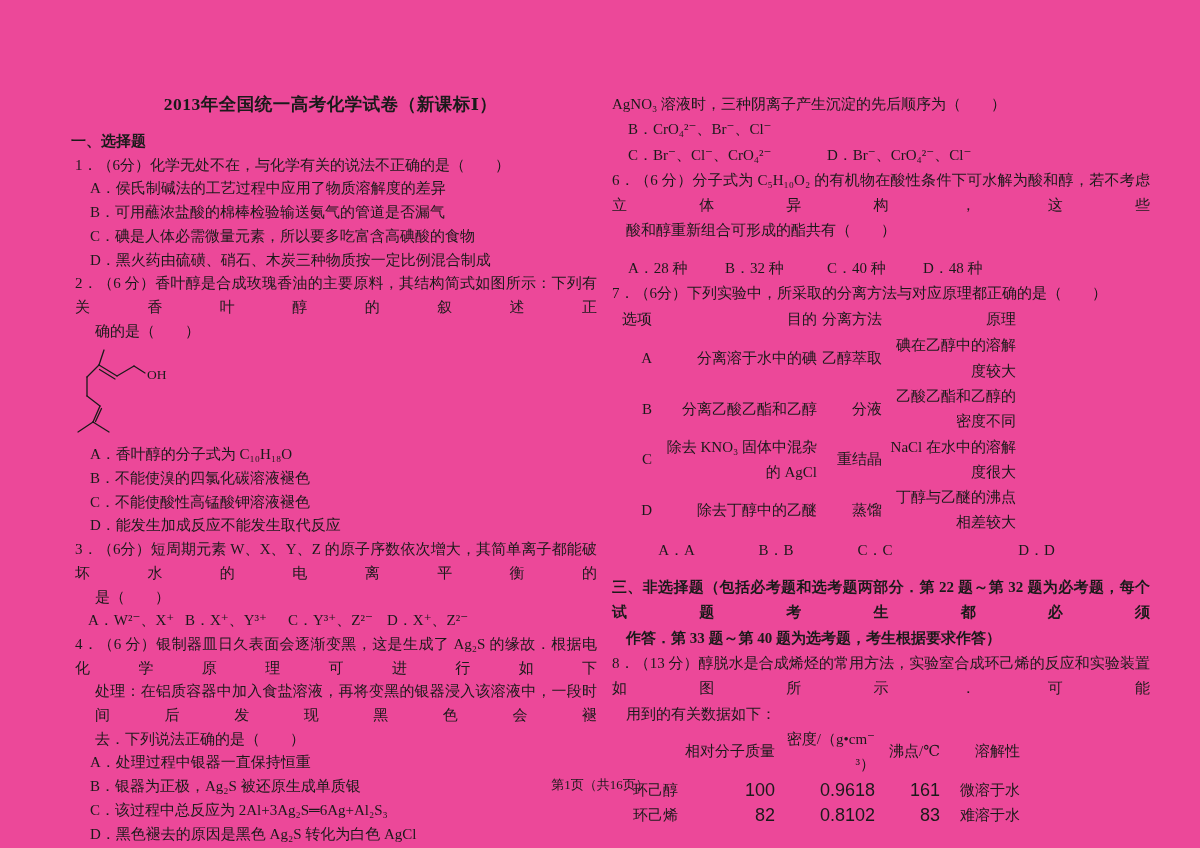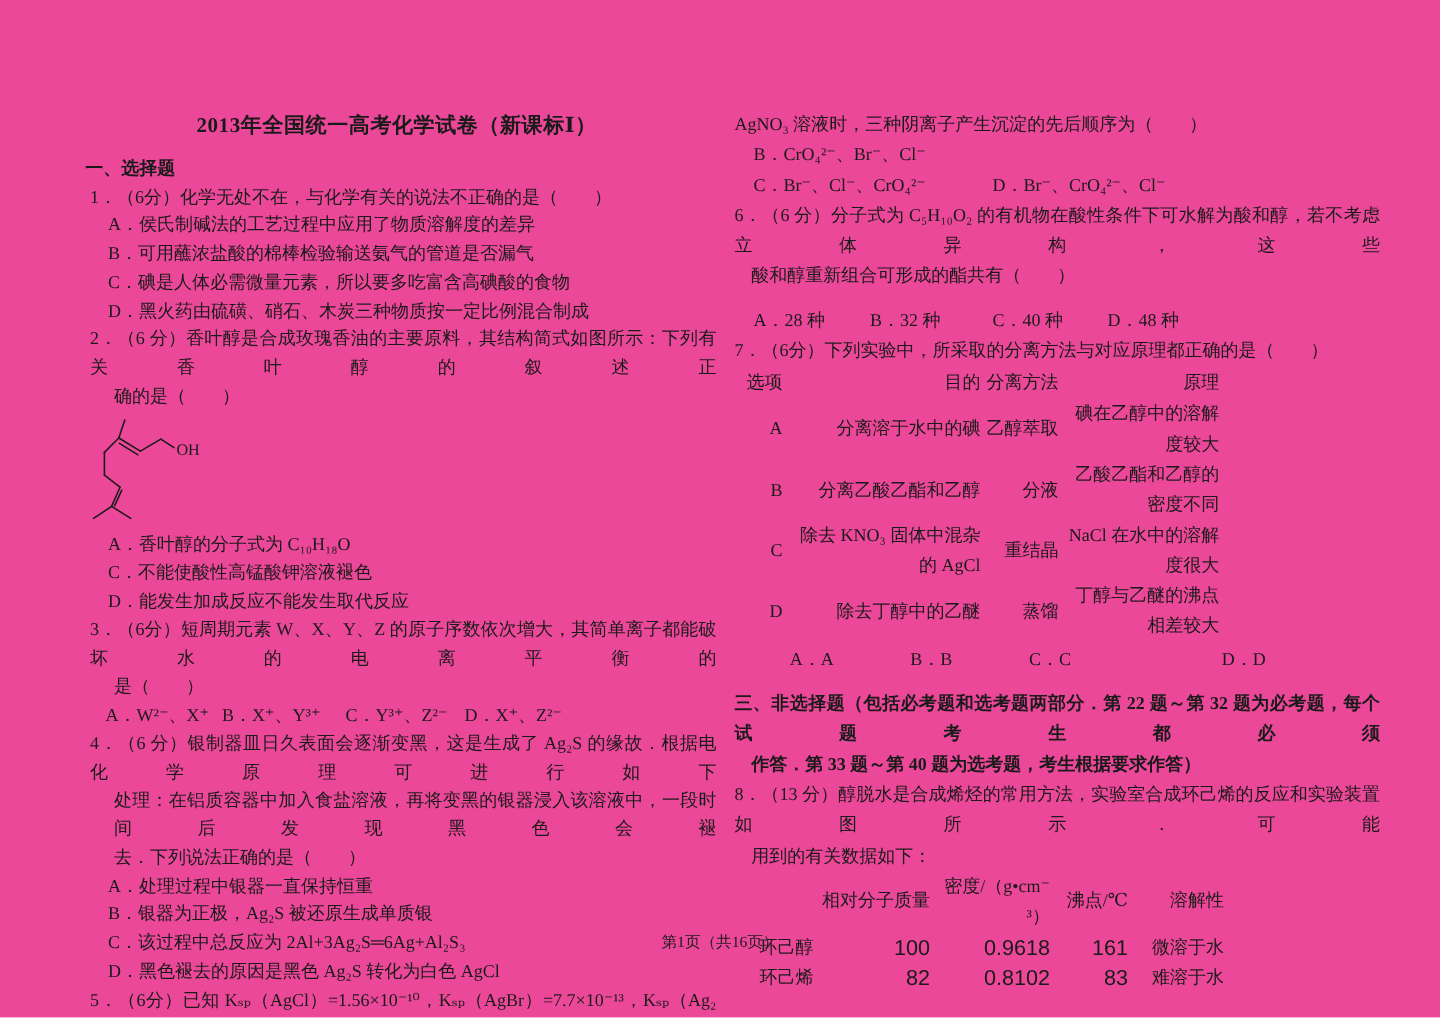--- a/index.html
+++ b/index.html
@@ -74,20 +74,21 @@
           <line x1="22" y1="33" x2="22" y2="52"></line>
           <line x1="22" y1="52" x2="35" y2="62"></line>
           <line x1="35" y1="62" x2="28" y2="78"></line>
           <line x1="36.5" y1="64.5" x2="30.5" y2="77.5"></line>
           <line x1="28" y1="78" x2="13" y2="88"></line>
           <line x1="28" y1="78" x2="44" y2="88"></line>
           <text x="82" y="35">OH</text>
         </svg>
       </div>
       <div class="opt-l">A．香叶醇的分子式为 C₁₀H₁₈O</div>
+      <div class="opt-l">B．不能使溴的四氯化碳溶液褪色</div>
       <div class="opt-l">C．不能使酸性高锰酸钾溶液褪色</div>
       <div class="opt-l">D．能发生加成反应不能发生取代反应</div>
     </div>
 
     <div>
       <div class="jl">3．（6分）短周期元素 W、X、Y、Z 的原子序数依次增大，其简单离子都能破坏水的电离平衡的</div>
       <div class="ind-l">是（　　）</div>
       <div class="optgrid4-l">
         <span>A．W²⁻、X⁺</span>
         <span>B．X⁺、Y³⁺</span>

